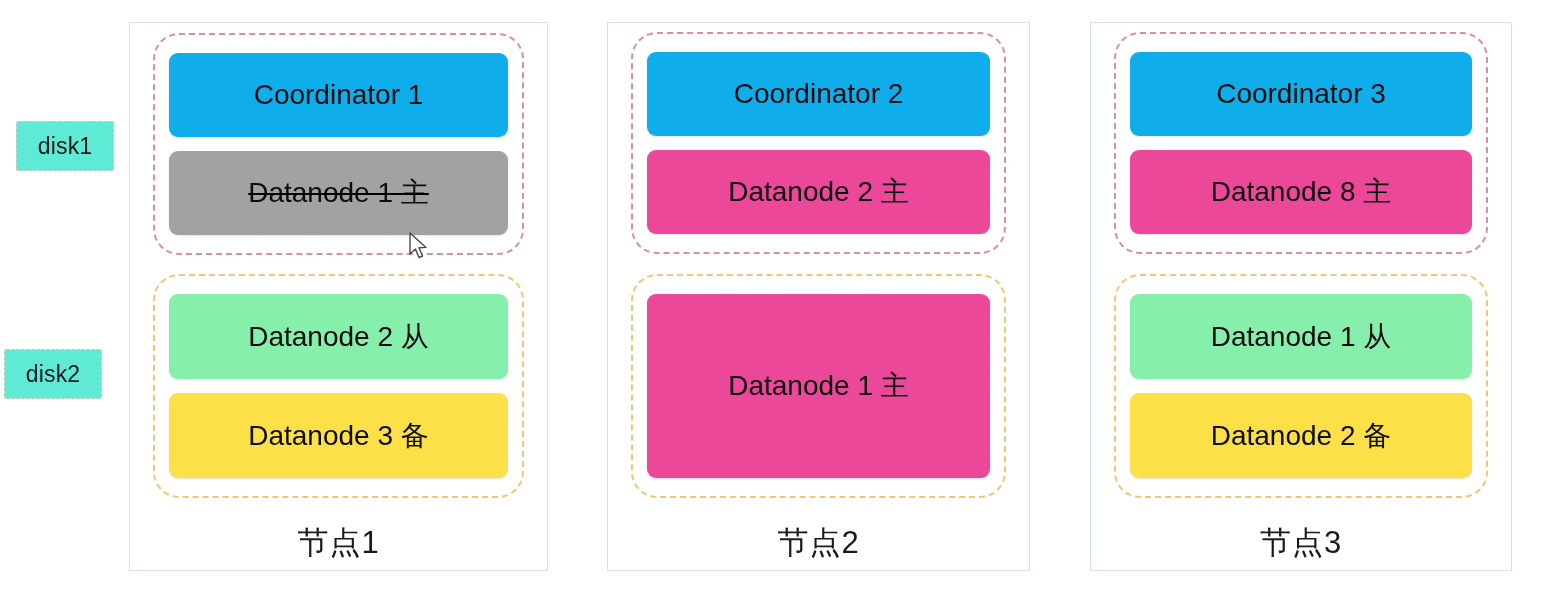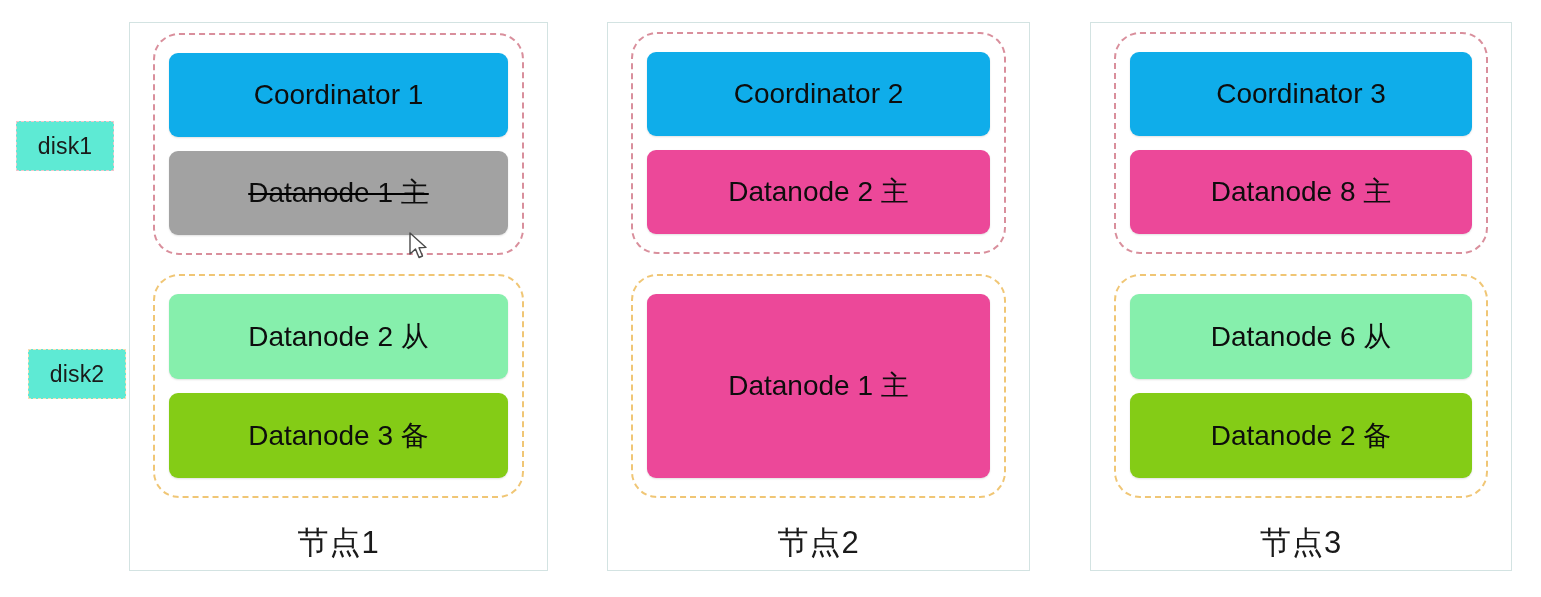--- a/index.html
+++ b/index.html
@@ -33,21 +33,21 @@
     background: #5eead4;
     box-sizing: border-box;
     letter-spacing: 0.2px;
   }
   .disk-label.disk1 {
     left: 16px;
     top: 121px;
     border: 1.6px dashed #eec6cc;
   }
   .disk-label.disk2 {
-    left: 28px;
+    left: 4px;
     top: 349px;
     border: 1.6px dashed #f4ddb6;
   }
 
   
   .node {
     position: absolute;
     top: 22px;
     width: 419px;
     height: 549px;
@@ -96,21 +96,21 @@
     line-height: 1;
     white-space: nowrap;
     box-shadow: 0 1px 2px rgba(0,0,0,0.12);
     user-select: none;
   }
   .svc.blue    { background: #0fadea; }
   .svc.gray    { background: #a2a2a2; text-decoration: line-through;
                  text-decoration-thickness: 2.3px; text-decoration-color: #000; }
   .svc.red     { background: #ec4899; }
   .svc.green   { background: #86efac; }
-  .svc.yellow  { background: #84cc16; }
+  .svc.yellow  { background: #fde047; }
 
   
   .node-caption {
     position: absolute;
     left: 0;
     right: 0;
     top: 487px;
     text-align: center;
     font-size: 31px;
     color: #1a1a1a;
@@ -193,21 +193,21 @@
       <div class="svc blue">
         <span>Coordinator 3</span>
       </div>
       <div class="svc red">
         <span>Datanode 8 主</span>
       </div>
     </div>
 
     <div class="disk-group g2">
       <div class="svc green">
-        <span>Datanode 6 从</span>
+        <span>Datanode 1 从</span>
       </div>
       <div class="svc yellow">
         <span>Datanode 2 备</span>
       </div>
     </div>
 
     <div class="node-caption">
       <span>节点3</span>
     </div>
   </div>

